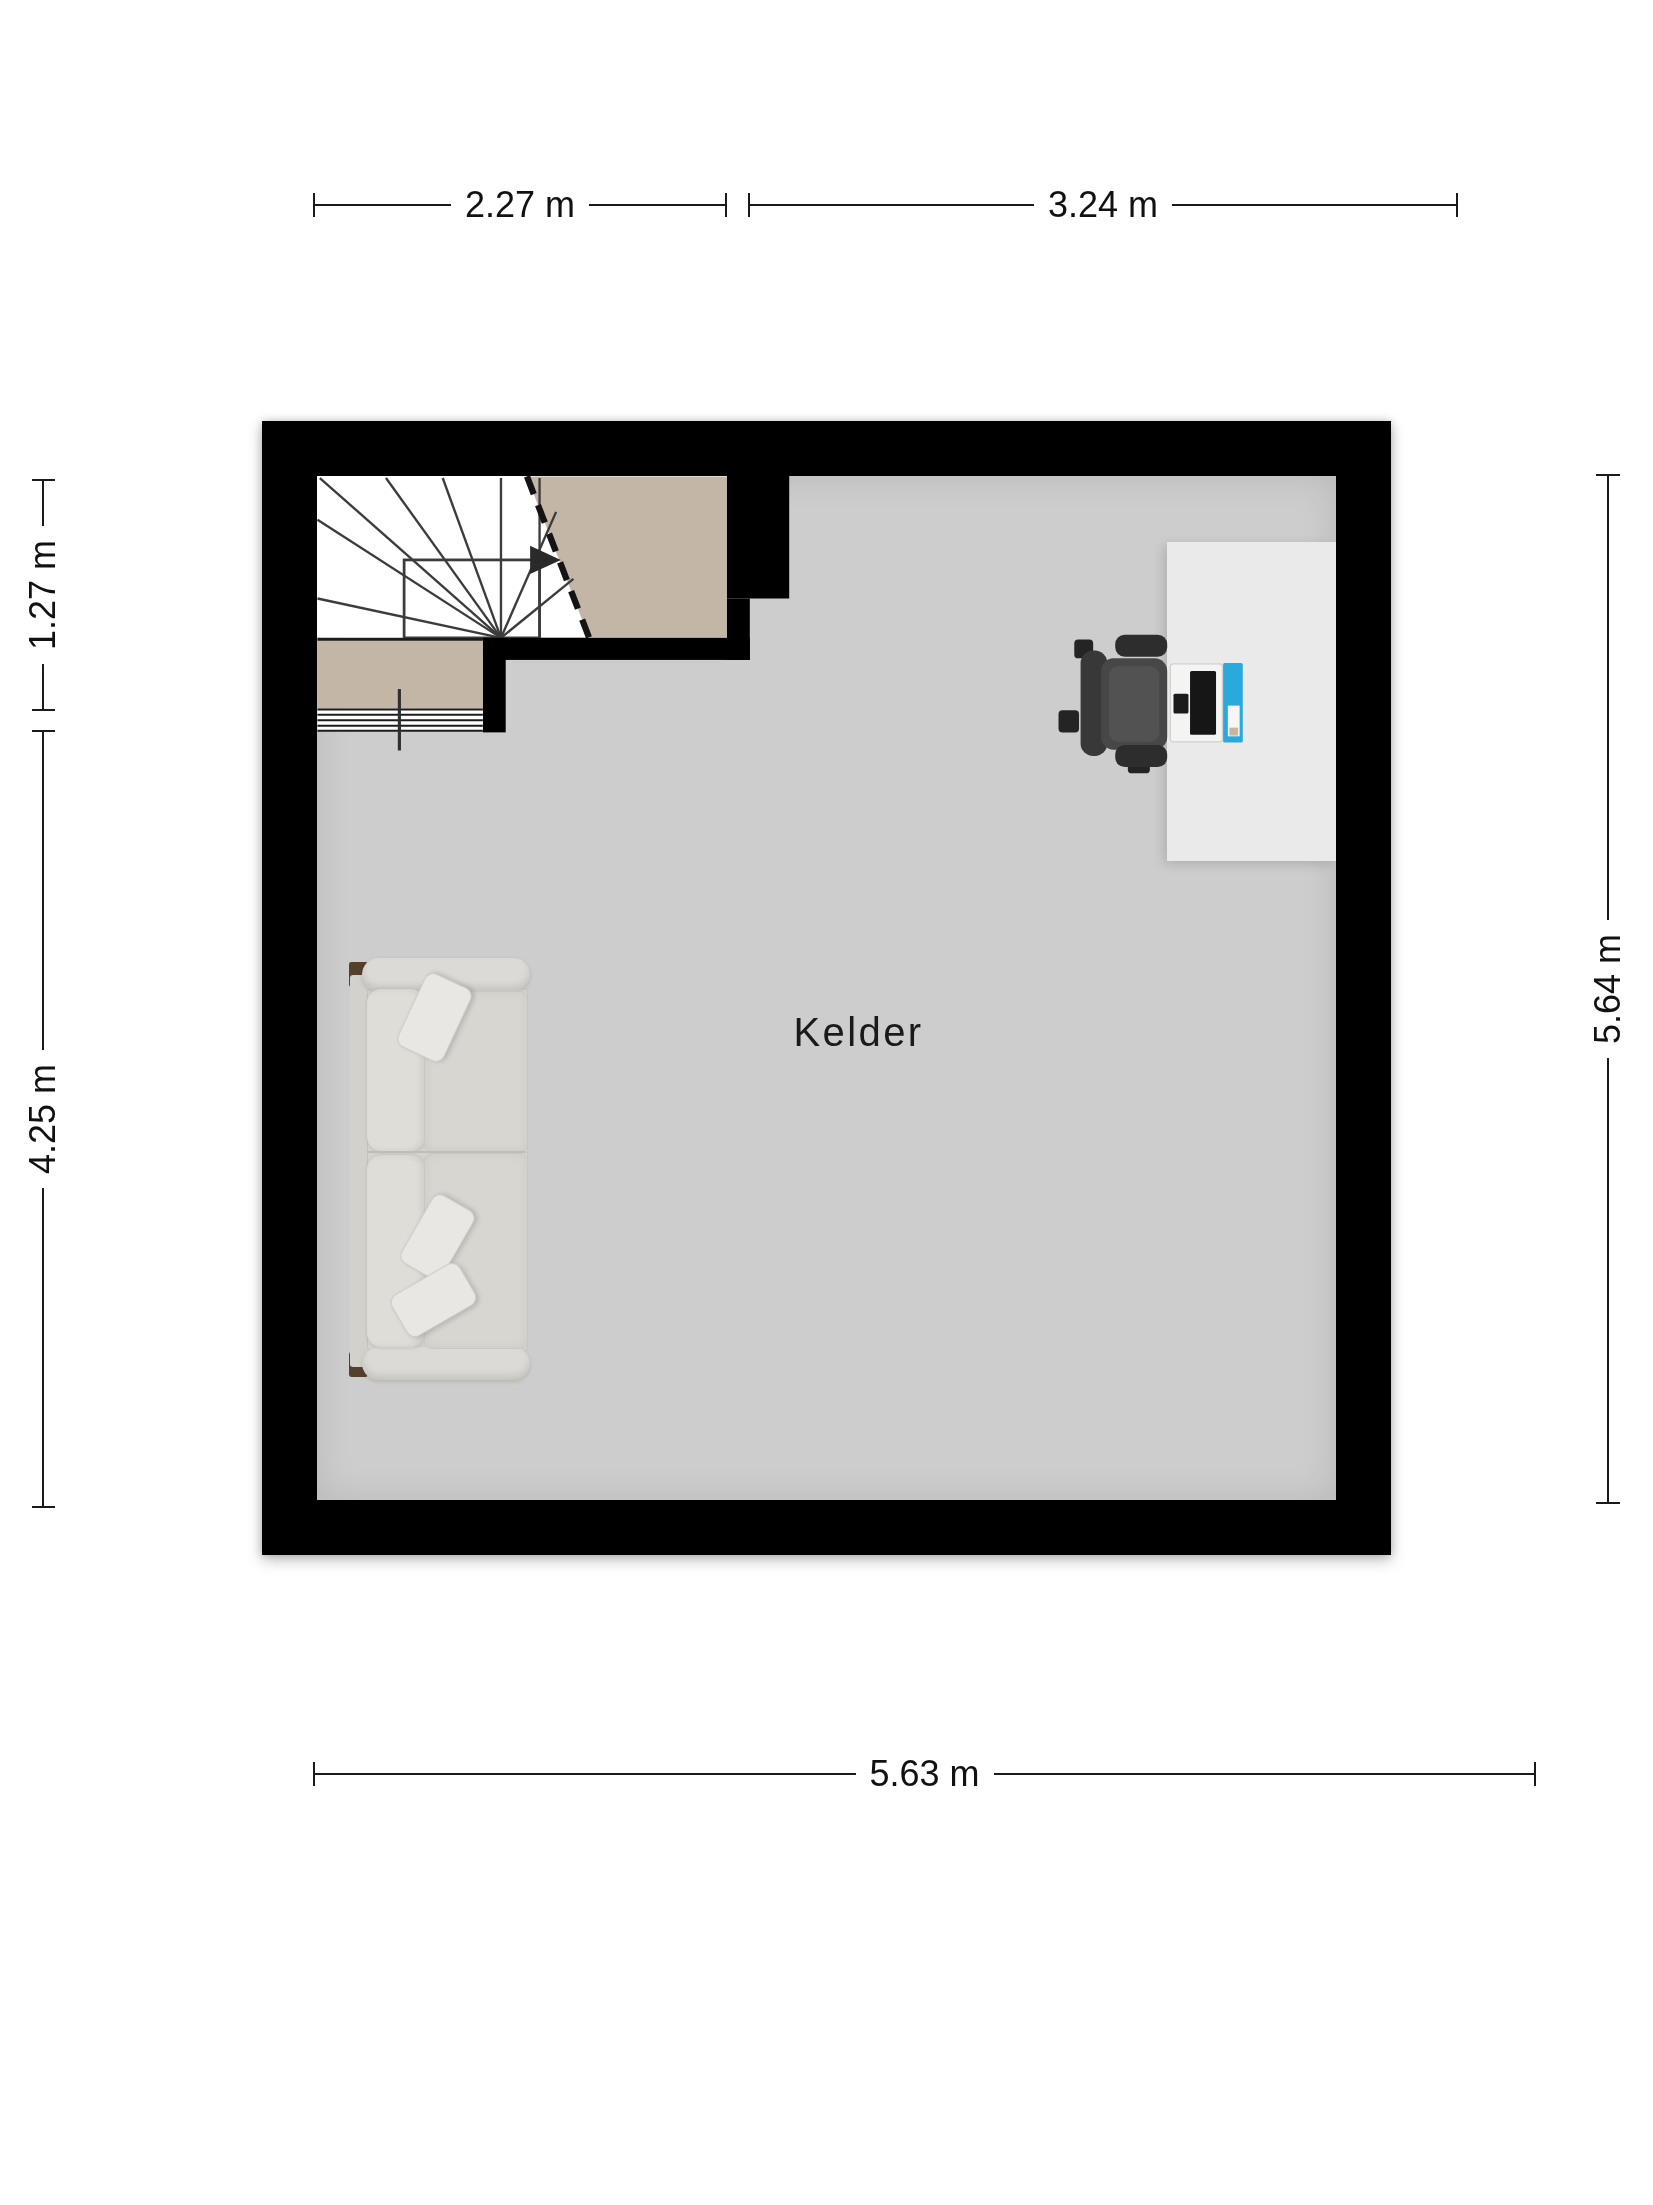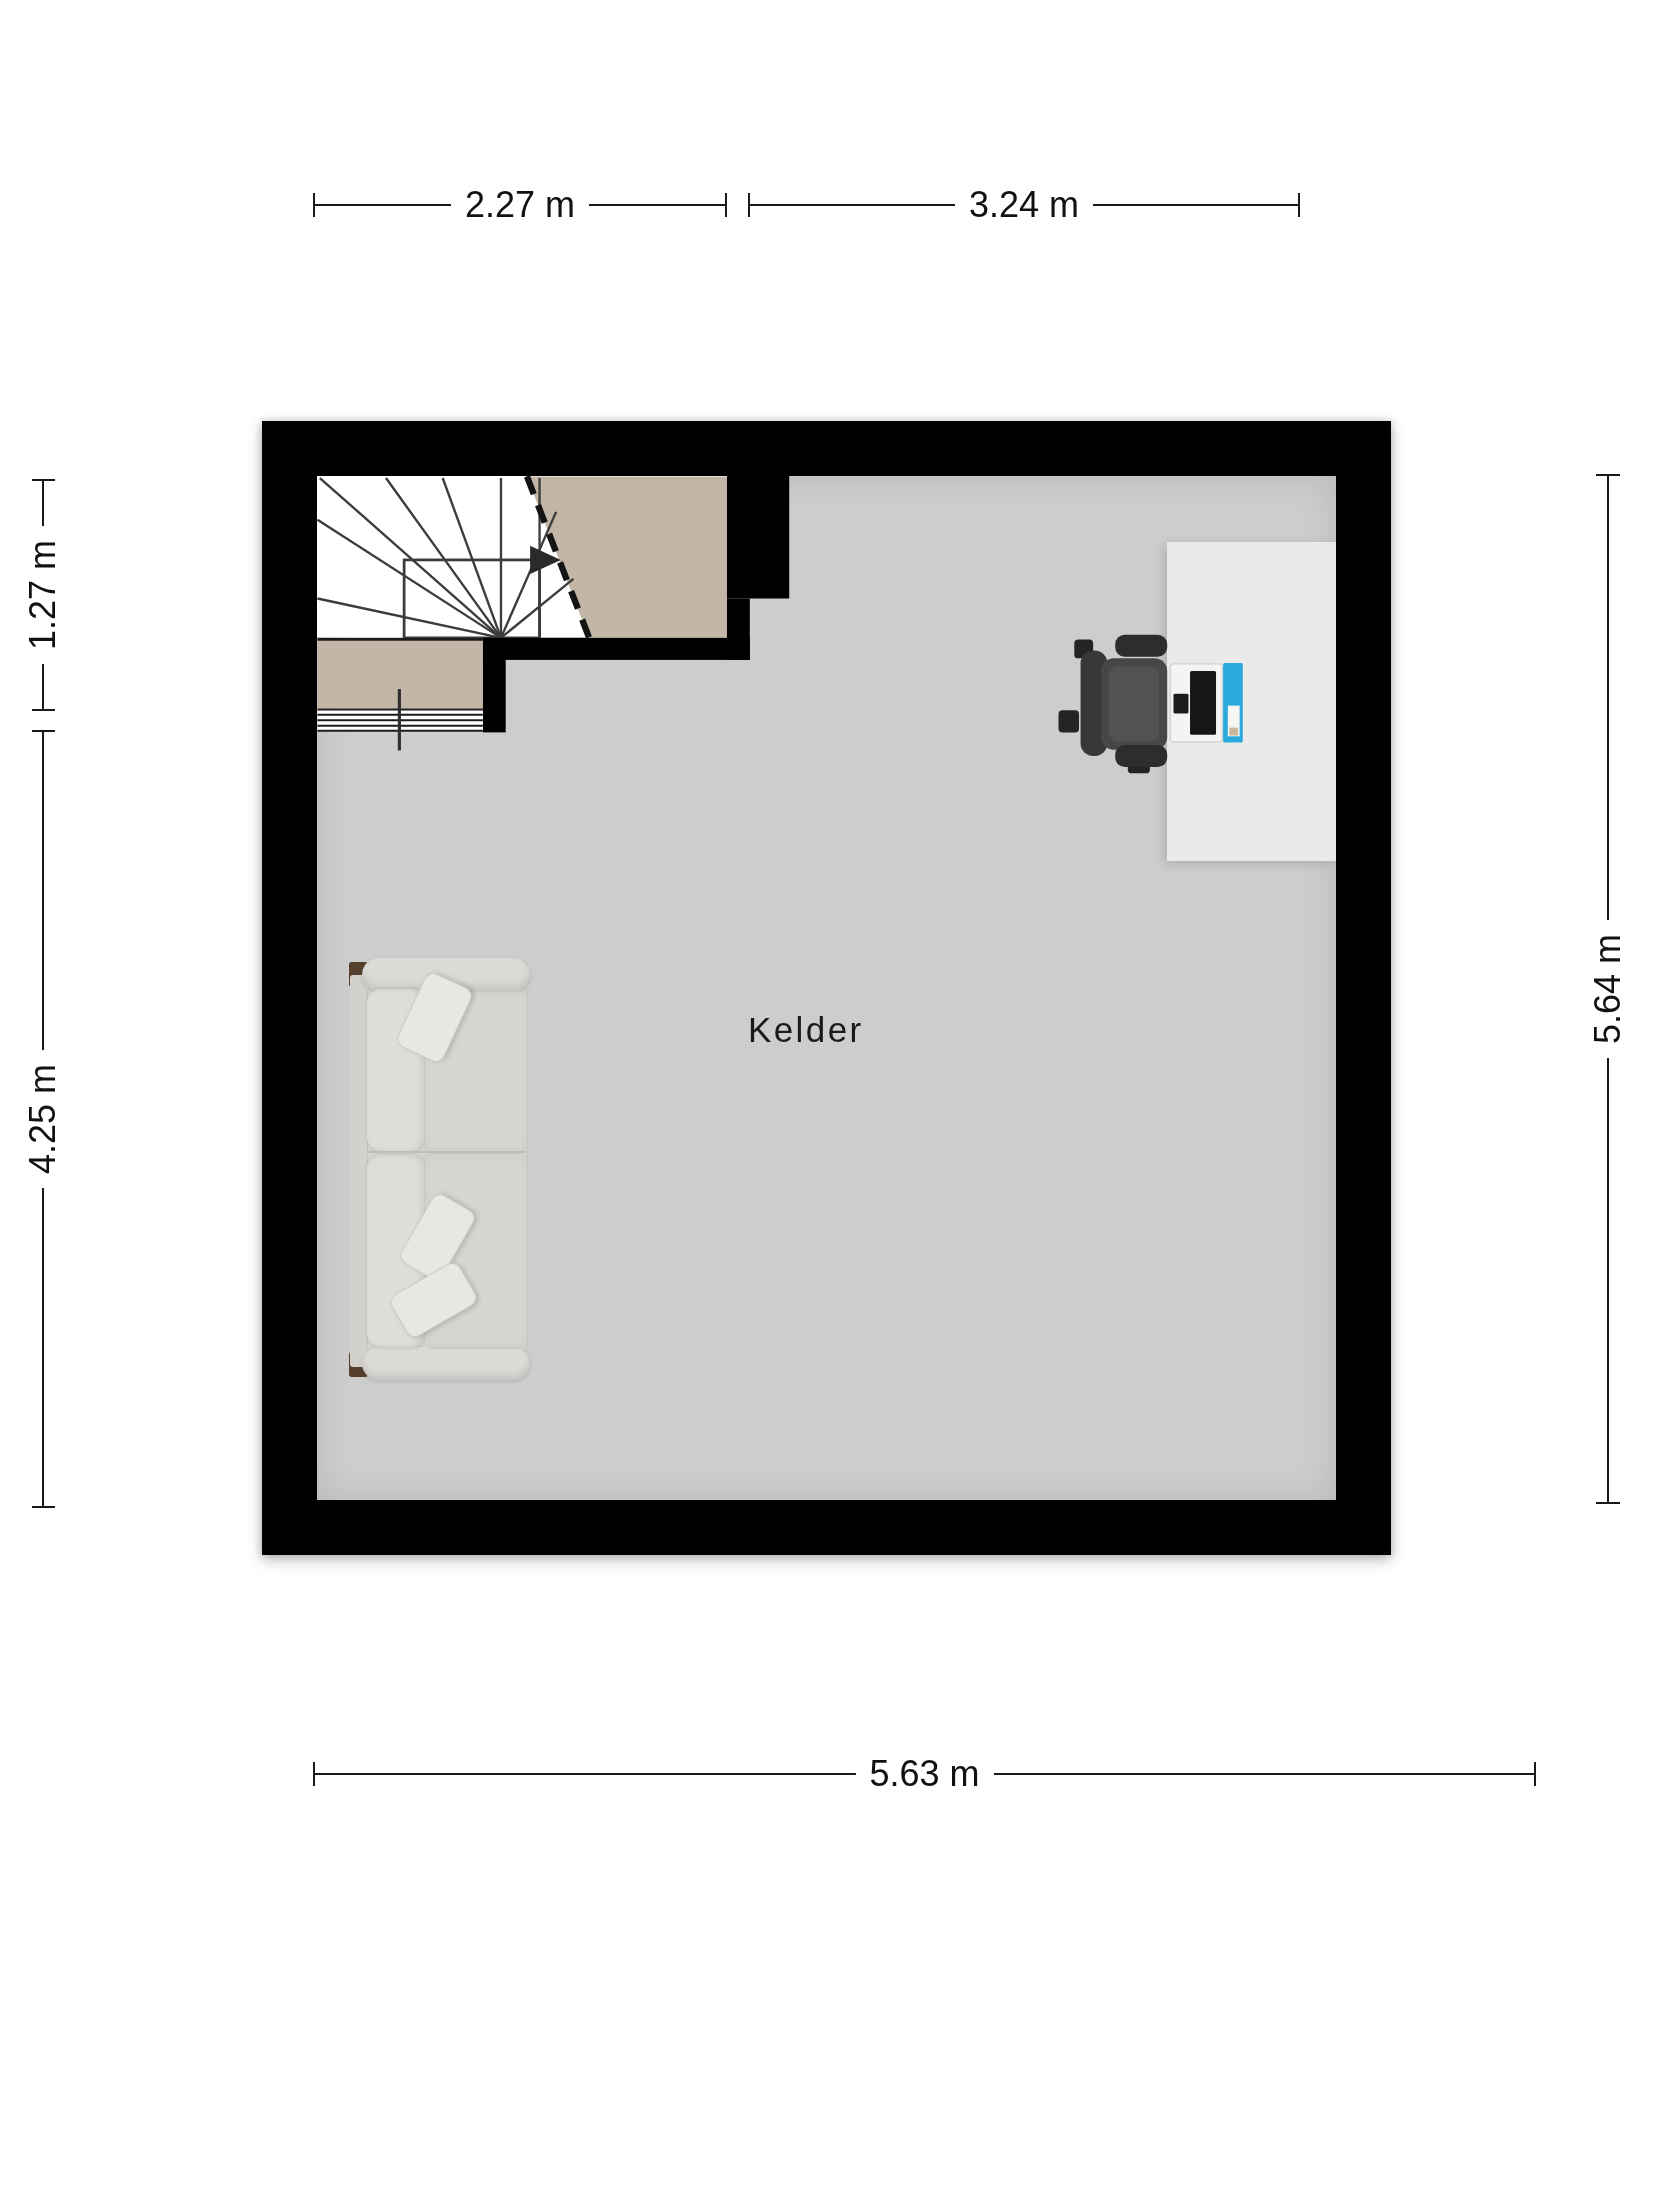--- a/index.html
+++ b/index.html
@@ -75,22 +75,22 @@
   .backcushion{background:var(--sofa-back-cushion,#dfddd8);border-radius:14px;
                box-shadow:inset -3.2px 0 6.3px rgba(0,0,0,.08), 0.8px 0.8px 3.9px rgba(0,0,0,.10);}
   .seatcushion{background:var(--sofa-cushion,#d8d6d1);border:0.8px solid #c9c7c2;border-radius:7.9px;
                box-shadow:inset 0 0 11px rgba(0,0,0,.05);}
   .seam{background:#bfbdb8;}
   .pillow{background:var(--sofa-pillow,#e9e7e3);border:0.8px solid #cfcdc8;border-radius:9.5px;
           box-shadow:1.6px 2.4px 5.5px rgba(0,0,0,.16);}
 
   
   .room-label{
-    left:748px;top:1010px;width:221px;
-    font-size:35px;letter-spacing:2.4px;color:var(--ink,#1a1a1a);
+    left:748px;top:1010px;width:221px;text-align:center;
+    font-size:40px;letter-spacing:2.4px;color:var(--ink,#1a1a1a);
   }
 
   
   .dim{position:absolute;color:#111;font-size:36px;}
   .dim .dline{position:absolute;background:#1a1a1a;}
   .dim .tick{position:absolute;background:#1a1a1a;}
   .dim-h{height:23.6px;}
   .dim-h .dline{left:0;right:0;top:10.6px;height:2.4px;}
   .dim-h .tick{width:2.4px;height:23.6px;top:0;}
   .dim-h .tick.t1{left:0;} .dim-h .tick.t2{right:0;}
@@ -188,21 +188,21 @@
 </div>
 
 <div class="abs room-label">Kelder</div>
 
 <div class="dim dim-h" style="left:313px;top:193px;width:414px;">
   <div class="dline"></div>
   <div class="tick t1"></div>
     <div class="tick t2"></div>
   <span class="dlabel">2.27 m</span>
 </div>
-<div class="dim dim-h" style="left:748px;top:193px;width:552px;">
+<div class="dim dim-h" style="left:748px;top:193px;width:710px;">
   <div class="dline"></div>
   <div class="tick t1"></div>
     <div class="tick t2"></div>
   <span class="dlabel">3.24 m</span>
 </div>
 <div class="dim dim-v" style="left:31.5px;top:479px;height:232px;">
   <div class="dline"></div>
   <div class="tick t1"></div>
     <div class="tick t2"></div>
   <span class="dlabel">1.27 m</span>

